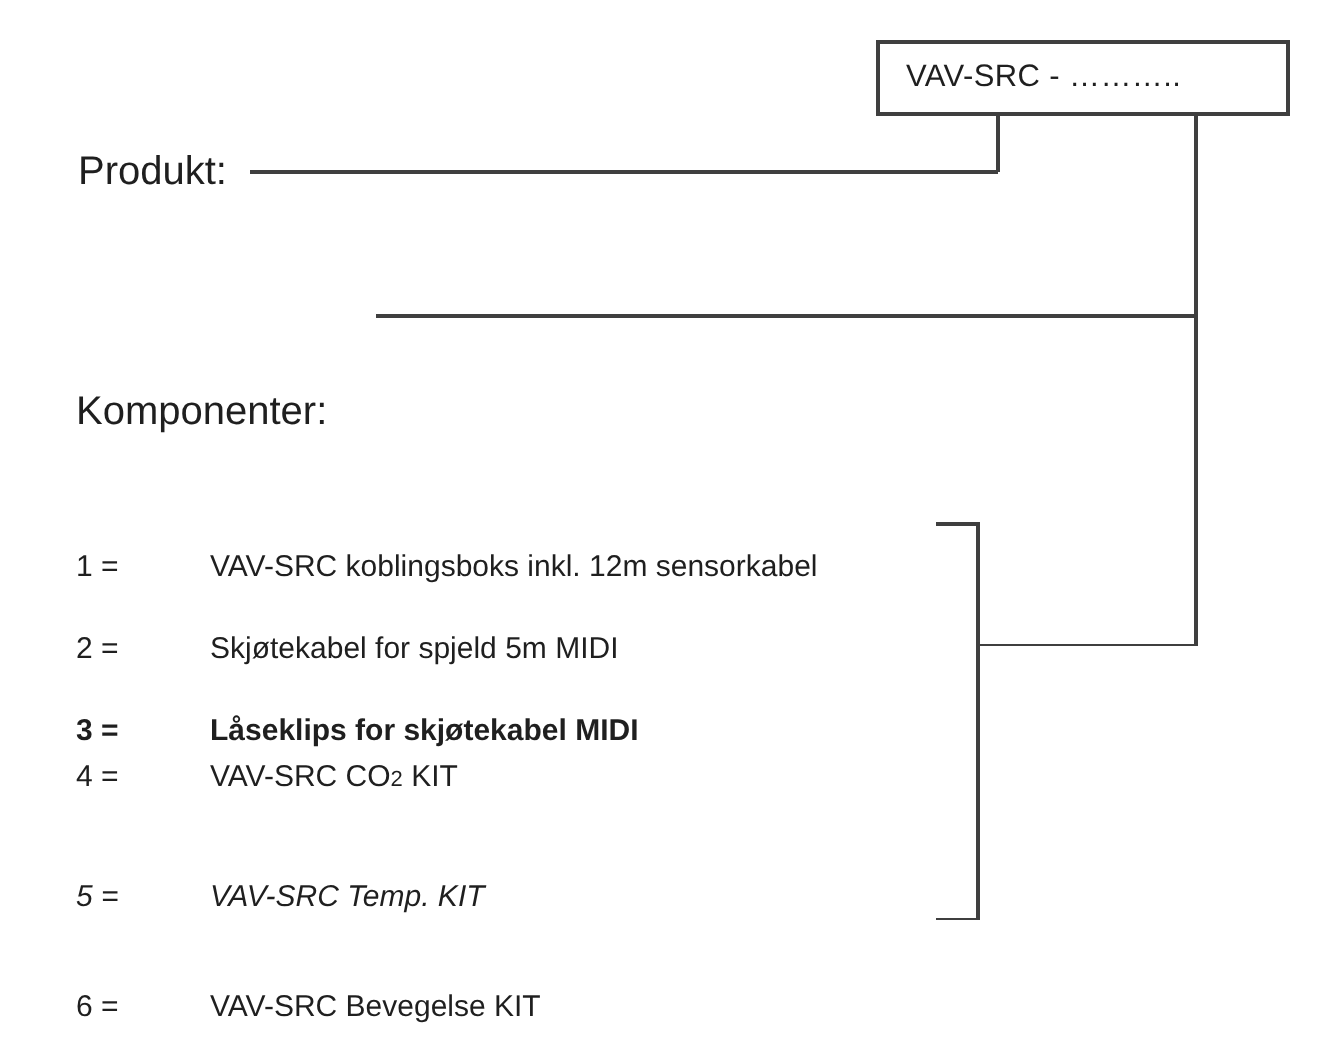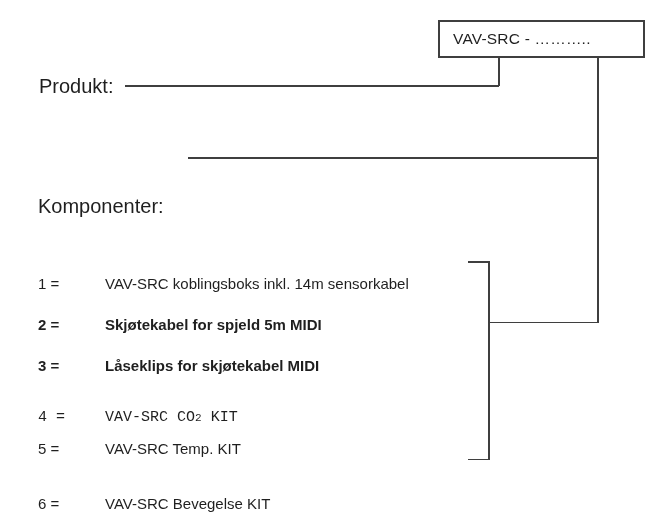--- a/index.html
+++ b/index.html
@@ -79,21 +79,21 @@
   <div class="line" id="produkt-vline"></div>
   <div class="line" id="produkt-hline"></div>
   <div class="line" id="main-vline"></div>
   <div class="line" id="komponenter-hline"></div>
   <div class="line" id="bracket-connector"></div>
   <div class="line" id="bracket-vline"></div>
   <div class="line" id="bracket-top-tick"></div>
   <div class="line" id="bracket-bottom-tick"></div>
 
   <div id="component-list">
-      <div class="comp-row" style="top: 274.5px;"><span class="comp-num">1 =</span><span><span>VAV-SRC koblingsboks inkl. 14m sensorkabel</span></span></div>
-      <div class="comp-row" style="top: 315.9px; font-weight: bold;"><span class="comp-num">2 =</span><span><span>Skjøtekabel for spjeld 5m MIDI</span></span></div>
+      <div class="comp-row" style="top: 274.5px;"><span class="comp-num">1 =</span><span><span>VAV-SRC koblingsboks inkl. 12m sensorkabel</span></span></div>
+      <div class="comp-row" style="top: 315.9px;"><span class="comp-num">2 =</span><span><span>Skjøtekabel for spjeld 5m MIDI</span></span></div>
       <div class="comp-row" style="top: 357.3px; font-weight: bold;"><span class="comp-num">3 =</span><span><span>Låseklips for skjøtekabel MIDI</span></span></div>
-      <div class="comp-row" style="top: 409px; font-family: Liberation Mono, monospace;"><span class="comp-num">4 =</span><span><span>VAV-SRC CO</span><span class="sub-small">2</span><span> KIT</span></span></div>
-      <div class="comp-row" style="top: 440.1px;"><span class="comp-num">5 =</span><span><span>VAV-SRC Temp. KIT</span></span></div>
+      <div class="comp-row" style="top: 380px;"><span class="comp-num">4 =</span><span><span>VAV-SRC CO</span><span class="sub-small">2</span><span> KIT</span></span></div>
+      <div class="comp-row" style="top: 440.1px; font-style: italic;"><span class="comp-num">5 =</span><span><span>VAV-SRC Temp. KIT</span></span></div>
       <div class="comp-row" style="top: 495px;"><span class="comp-num">6 =</span><span><span>VAV-SRC Bevegelse KIT</span></span></div>
     </div>
 
 </div>
 
 </body></html>

